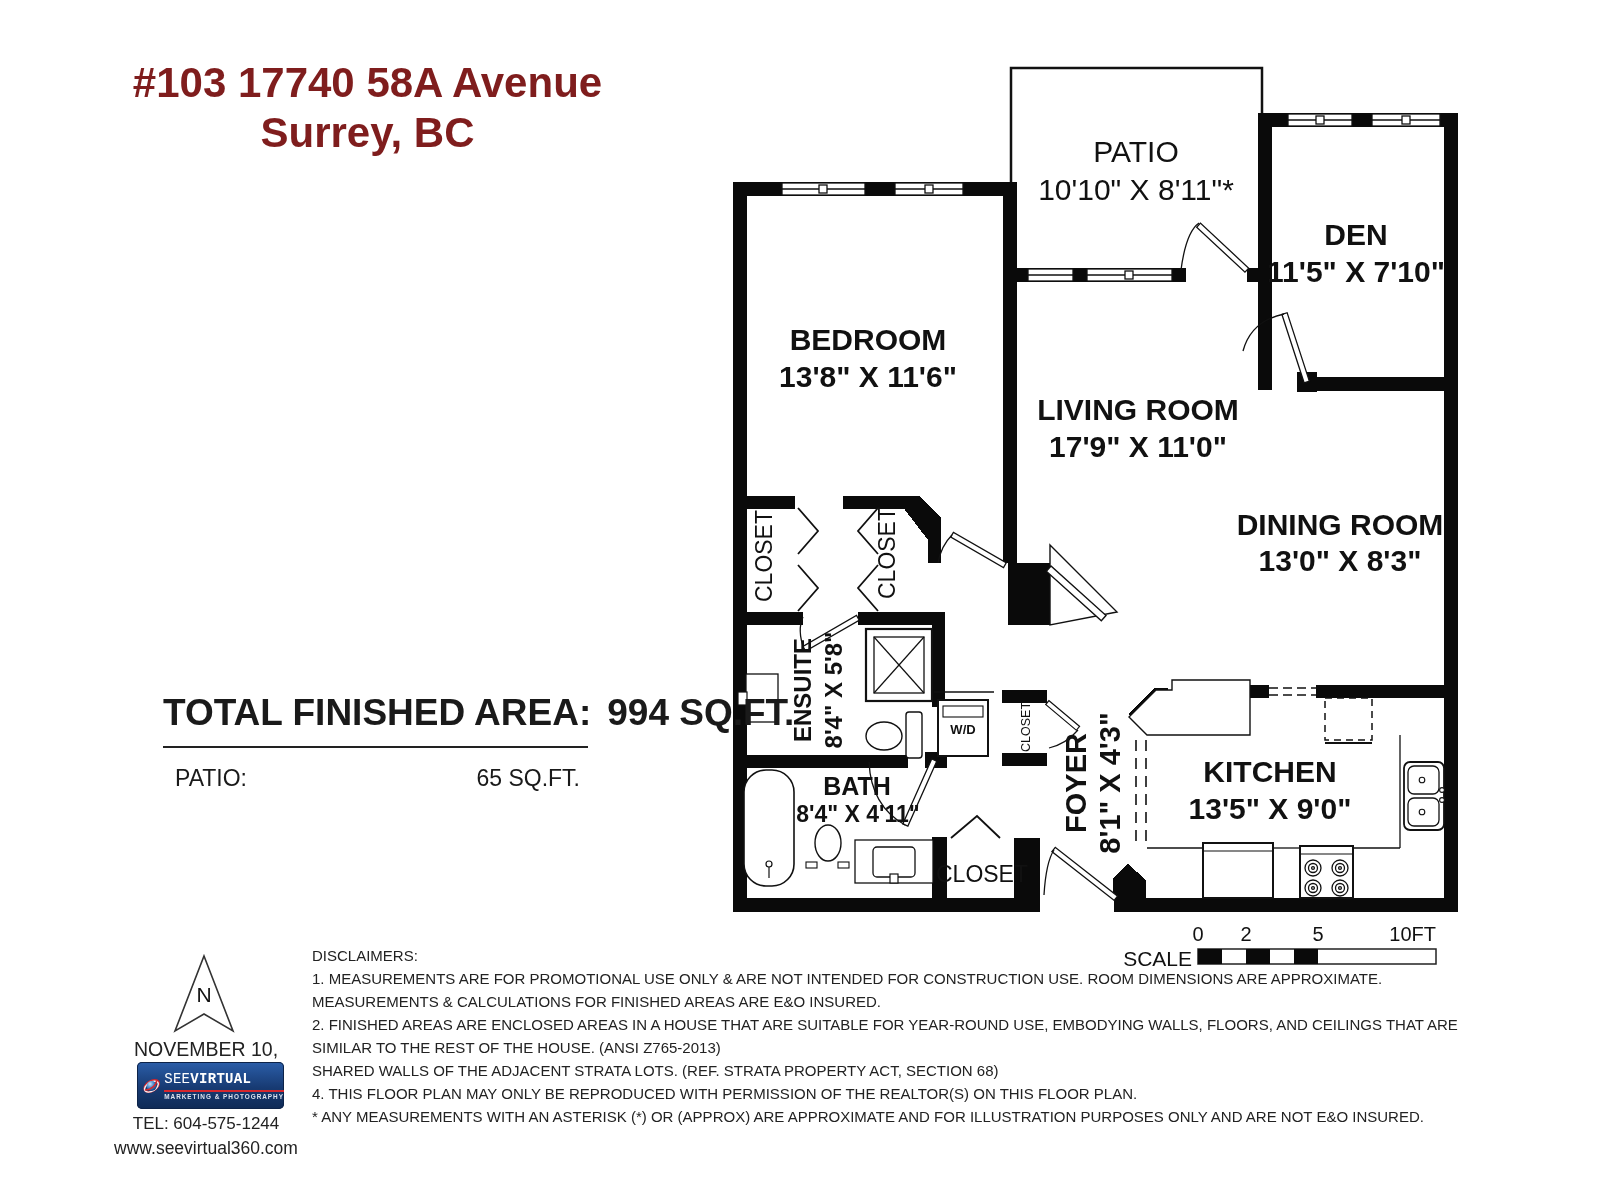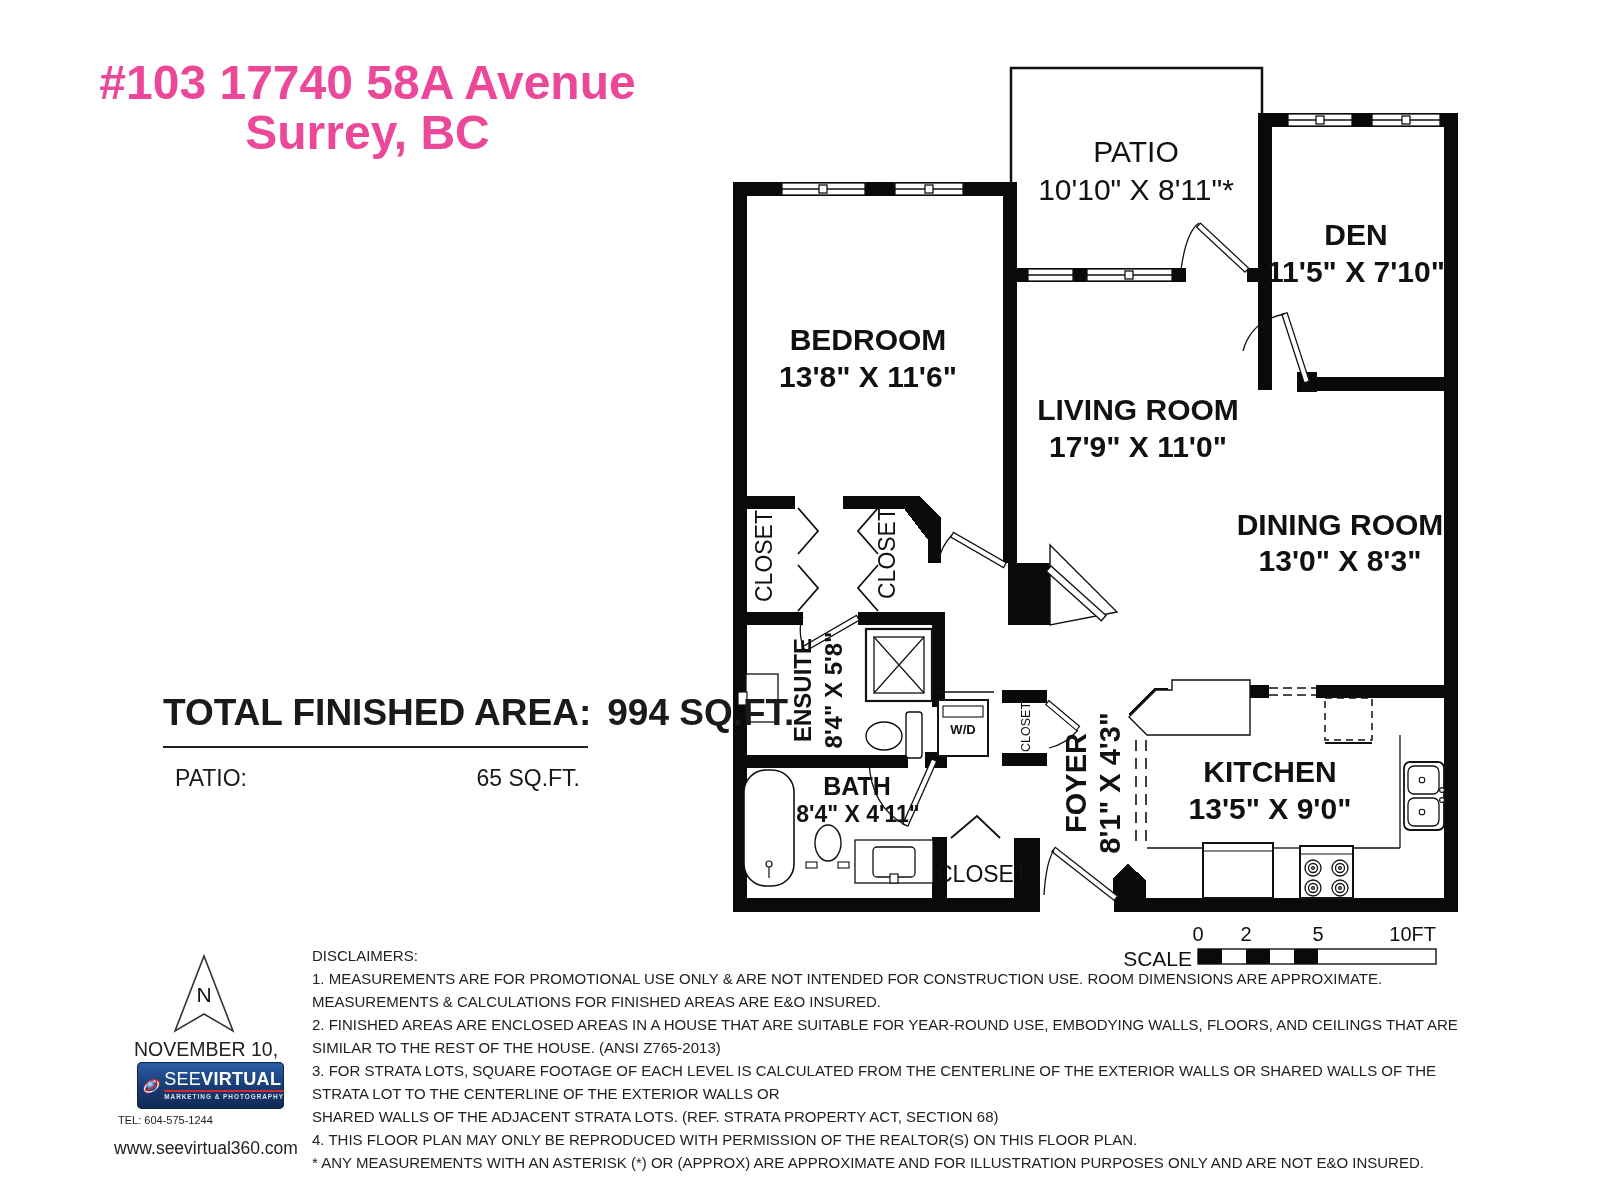--- a/index.html
+++ b/index.html
@@ -1,21 +1,21 @@
 <!DOCTYPE html>
 <html><head>
 <meta charset="utf-8">
 <style>
   html,body{margin:0;padding:0;}
   body{width:1600px;height:1200px;position:relative;background:#ffffff;
        font-family:"Liberation Sans",sans-serif;color:#1a1a1a;overflow:hidden;}
   .abs{position:absolute;}
   
   .title{left:95px;top:58px;width:545px;text-align:center;font-weight:bold;
-         font-size:48px;line-height:50px;color:#ec4899;}
+         font-size:42px;line-height:50px;color:#7f1d1d;}
   
   #plan{left:0;top:0;width:1600px;height:1200px;}
   svg text{font-family:"Liberation Sans",sans-serif;fill:#111;}
   .room-name,.room-dims{font-weight:bold;font-size:30px;}
   .room-name-light,.room-dims-light{font-weight:normal;font-size:30px;}
   .closet-label{font-size:23px;font-weight:normal;}
   .closet-label-sm{font-size:12.5px;font-weight:normal;}
   .fixture-label{font-size:13px;font-weight:bold;}
   .bath-name{font-weight:bold;font-size:25px;}
   .bath-dims{font-weight:bold;font-size:23px;}
@@ -35,25 +35,25 @@
   
   .disclaimers{left:312px;top:944px;width:1150px;font-size:15px;line-height:23px;
                color:#222;}
   
   .date{left:118px;top:1038px;width:176px;text-align:center;font-size:19.5px;color:#222;}
   .logo{left:137px;top:1062px;width:147px;height:47px;border-radius:5px;
         background:linear-gradient(180deg,#2b5ea9 0%,#173a72 55%,#0f2a55 100%);
         display:flex;align-items:center;padding-left:5px;box-sizing:border-box;
         box-shadow:0 0 0 1px #0d2348 inset;}
   .logo-txt{margin-left:3px;}
-  .logo-name{color:#fff;font-size:18px;letter-spacing:.3px;line-height:17px;white-space:nowrap;}
+  .logo-name{color:#fff;font-size:14px;letter-spacing:.3px;line-height:17px;white-space:nowrap;font-family:Liberation Mono, monospace;}
   .logo-name .bold{font-weight:bold;}
   .logo-tag{border-top:2px solid #d7262c;margin-top:2px;padding-top:1.5px;
             color:#dde3ee;font-size:6.4px;font-weight:bold;letter-spacing:1px;white-space:nowrap;}
-  .tel{left:118px;top:1114px;width:176px;font-size:11px;color:#222;}
+  .tel{left:118px;top:1114px;width:176px;text-align:center;font-size:17px;color:#222;}
   .site{left:110px;top:1138px;width:192px;text-align:center;font-size:17.5px;color:#222;}
 </style>
 </head>
 <body>
 
 <div class="abs title">
   <div>#103 17740 58A Avenue</div>
   <div>Surrey, BC</div>
 </div>
 
@@ -292,21 +292,20 @@
   <div class="area-row">
     <span>PATIO:</span>
     <span>65 SQ.FT.</span>
   </div>
 </div>
 
 <div class="abs disclaimers">
   <div>DISCLAIMERS:</div>
   <div>1. MEASUREMENTS ARE FOR PROMOTIONAL USE ONLY &amp; ARE NOT INTENDED FOR CONSTRUCTION USE. ROOM DIMENSIONS ARE APPROXIMATE. MEASUREMENTS &amp; CALCULATIONS FOR FINISHED AREAS ARE E&amp;O INSURED.</div>
   <div>2. FINISHED AREAS ARE ENCLOSED AREAS IN A HOUSE THAT ARE SUITABLE FOR YEAR-ROUND USE, EMBODYING WALLS, FLOORS, AND CEILINGS THAT ARE SIMILAR TO THE REST OF THE HOUSE. (ANSI Z765-2013)</div>
-  <div>3. FOR STRATA LOTS, SQUARE FOOTAGE OF EACH LEVEL IS CALCULATED FROM THE CENTERLINE OF THE EXTERIOR WALLS OR SHARED WALLS OF THE STRATA LOT TO THE CENTERLINE OF THE EXTERIOR WALLS OR</div>
   <div>SHARED WALLS OF THE ADJACENT STRATA LOTS. (REF. STRATA PROPERTY ACT, SECTION 68)</div>
   <div>4. THIS FLOOR PLAN MAY ONLY BE REPRODUCED WITH PERMISSION OF THE REALTOR(S) ON THIS FLOOR PLAN.</div>
   <div>* ANY MEASUREMENTS WITH AN ASTERISK (*) OR (APPROX) ARE APPROXIMATE AND FOR ILLUSTRATION PURPOSES ONLY AND ARE NOT E&amp;O INSURED.</div>
 </div>
 
 <div class="abs date">NOVEMBER 10, 2025</div>
 
 <div class="abs logo">
   <svg width="38" height="38" viewBox="0 0 40 40">
     <defs>

